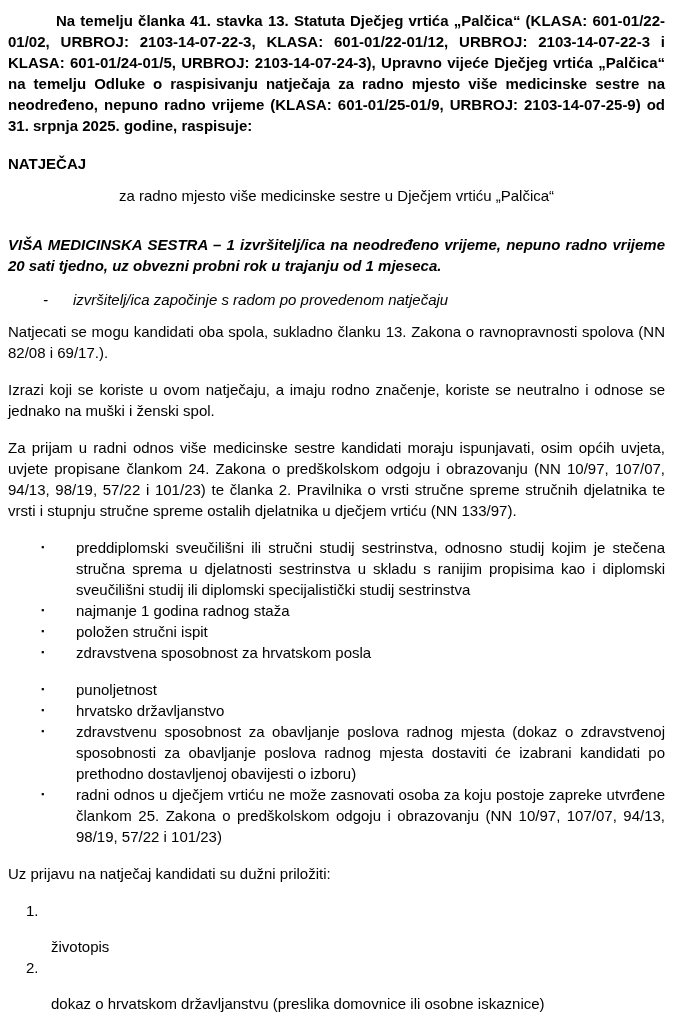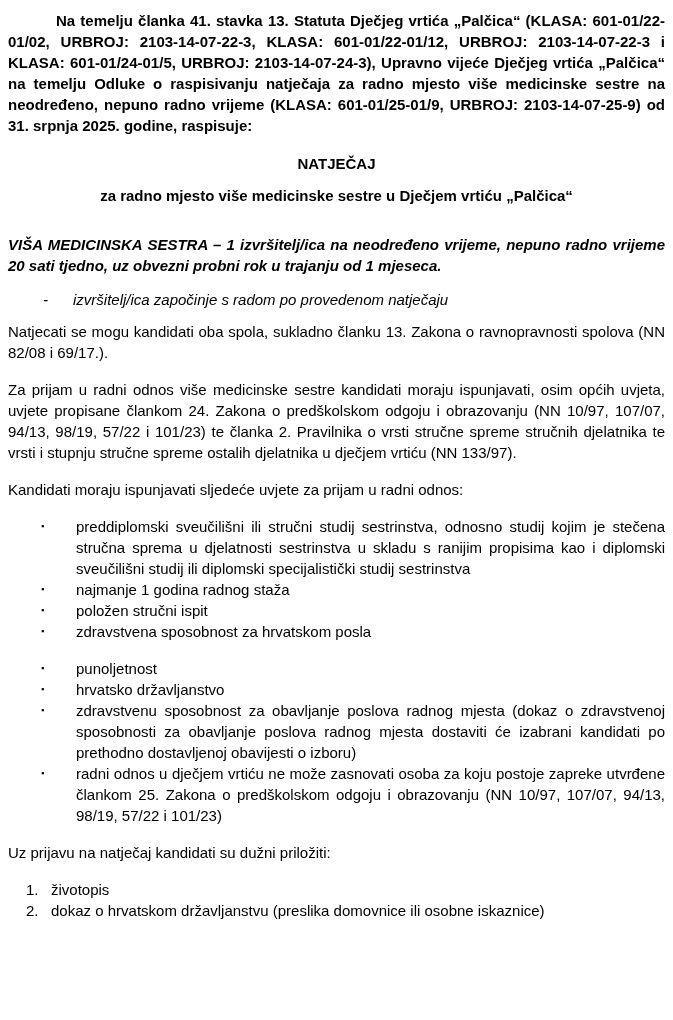--- a/index.html
+++ b/index.html
@@ -23,27 +23,26 @@
   .para {
     margin: 0 0 16px 0;
     text-align: justify;
   }
   .intro {
     text-indent: 48px;
     margin-bottom: 17px;
     font-weight: bold;
   }
   .doc-title {
-    text-align: center;
     font-weight: bold;
     margin: 10px 0 11px 0;
   }
   .doc-subtitle {
     text-align: center;
-    font-weight: bold;
+    font-weight: normal;
     margin: 0 0 28px 0;
   }
   .position {
     font-weight: bold;
     font-style: italic;
     text-align: justify;
     margin: 0 0 13px 0;
   }
   .dash-row {
     display: flex;
@@ -83,20 +82,21 @@
     display: flex;
     padding-left: 18px;
   }
   .num-marker {
     flex: none;
     width: 25px;
   }
   .num-text {
     flex: 1;
     text-align: justify;
+    margin-top: 36px;
   }
 </style>
 </head>
 <body>
 
 <div class="page">
 
   <p class="para intro">Na temelju članka 41. stavka 13. Statuta Dječjeg vrtića „Palčica“ (KLASA: 601-01/22-01/02, URBROJ: 2103-14-07-22-3, KLASA: 601-01/22-01/12, URBROJ: 2103-14-07-22-3 i KLASA: 601-01/24-01/5, URBROJ: 2103-14-07-24-3), Upravno vijeće Dječjeg vrtića „Palčica“ na temelju Odluke o raspisivanju natječaja za radno mjesto više medicinske sestre na neodređeno, nepuno radno vrijeme (KLASA: 601-01/25-01/9, URBROJ: 2103-14-07-25-9) od 31. srpnja 2025. godine, raspisuje:</p>
 
   <p class="doc-title">NATJEČAJ</p>
@@ -105,24 +105,24 @@
 
   <p class="position">VIŠA MEDICINSKA SESTRA – 1 izvršitelj/ica na neodređeno vrijeme, nepuno radno vrijeme 20 sati tjedno, uz obvezni probni rok u trajanju od 1 mjeseca.</p>
 
   <div class="dash-row">
     <span class="dash-marker">-</span>
     <span class="dash-text">izvršitelj/ica započinje s radom po provedenom natječaju</span>
   </div>
 
   <p class="para">Natjecati se mogu kandidati oba spola, sukladno članku 13. Zakona o ravnopravnosti spolova (NN 82/08 i 69/17.).</p>
 
+  <p class="para">Izrazi koji se koriste u ovom natječaju, a imaju rodno značenje, koriste se neutralno i odnose se jednako na muški i ženski spol.</p>
 
   <p class="para">Za prijam u radni odnos više medicinske sestre kandidati moraju ispunjavati, osim općih uvjeta, uvjete propisane člankom 24. Zakona o predškolskom odgoju i obrazovanju (NN 10/97, 107/07, 94/13, 98/19, 57/22 i 101/23) te članka 2. Pravilnika o vrsti stručne spreme stručnih djelatnika te vrsti i stupnju stručne spreme ostalih djelatnika u dječjem vrtiću (NN 133/97).</p>
 
-  <p class="para">Kandidati moraju ispunjavati sljedeće uvjete za prijam u radni odnos:</p>
 
   <div class="bullet-list">
 
       <div class="bullet-item">
         <span class="bullet-marker">▪</span>
         <span class="bullet-text">preddiplomski sveučilišni ili stručni studij sestrinstva, odnosno studij kojim je stečena stručna sprema u djelatnosti sestrinstva u skladu s ranijim propisima kao i diplomski sveučilišni studij ili diplomski specijalistički studij sestrinstva</span>
       </div>
 
       <div class="bullet-item">
         <span class="bullet-marker">▪</span>

